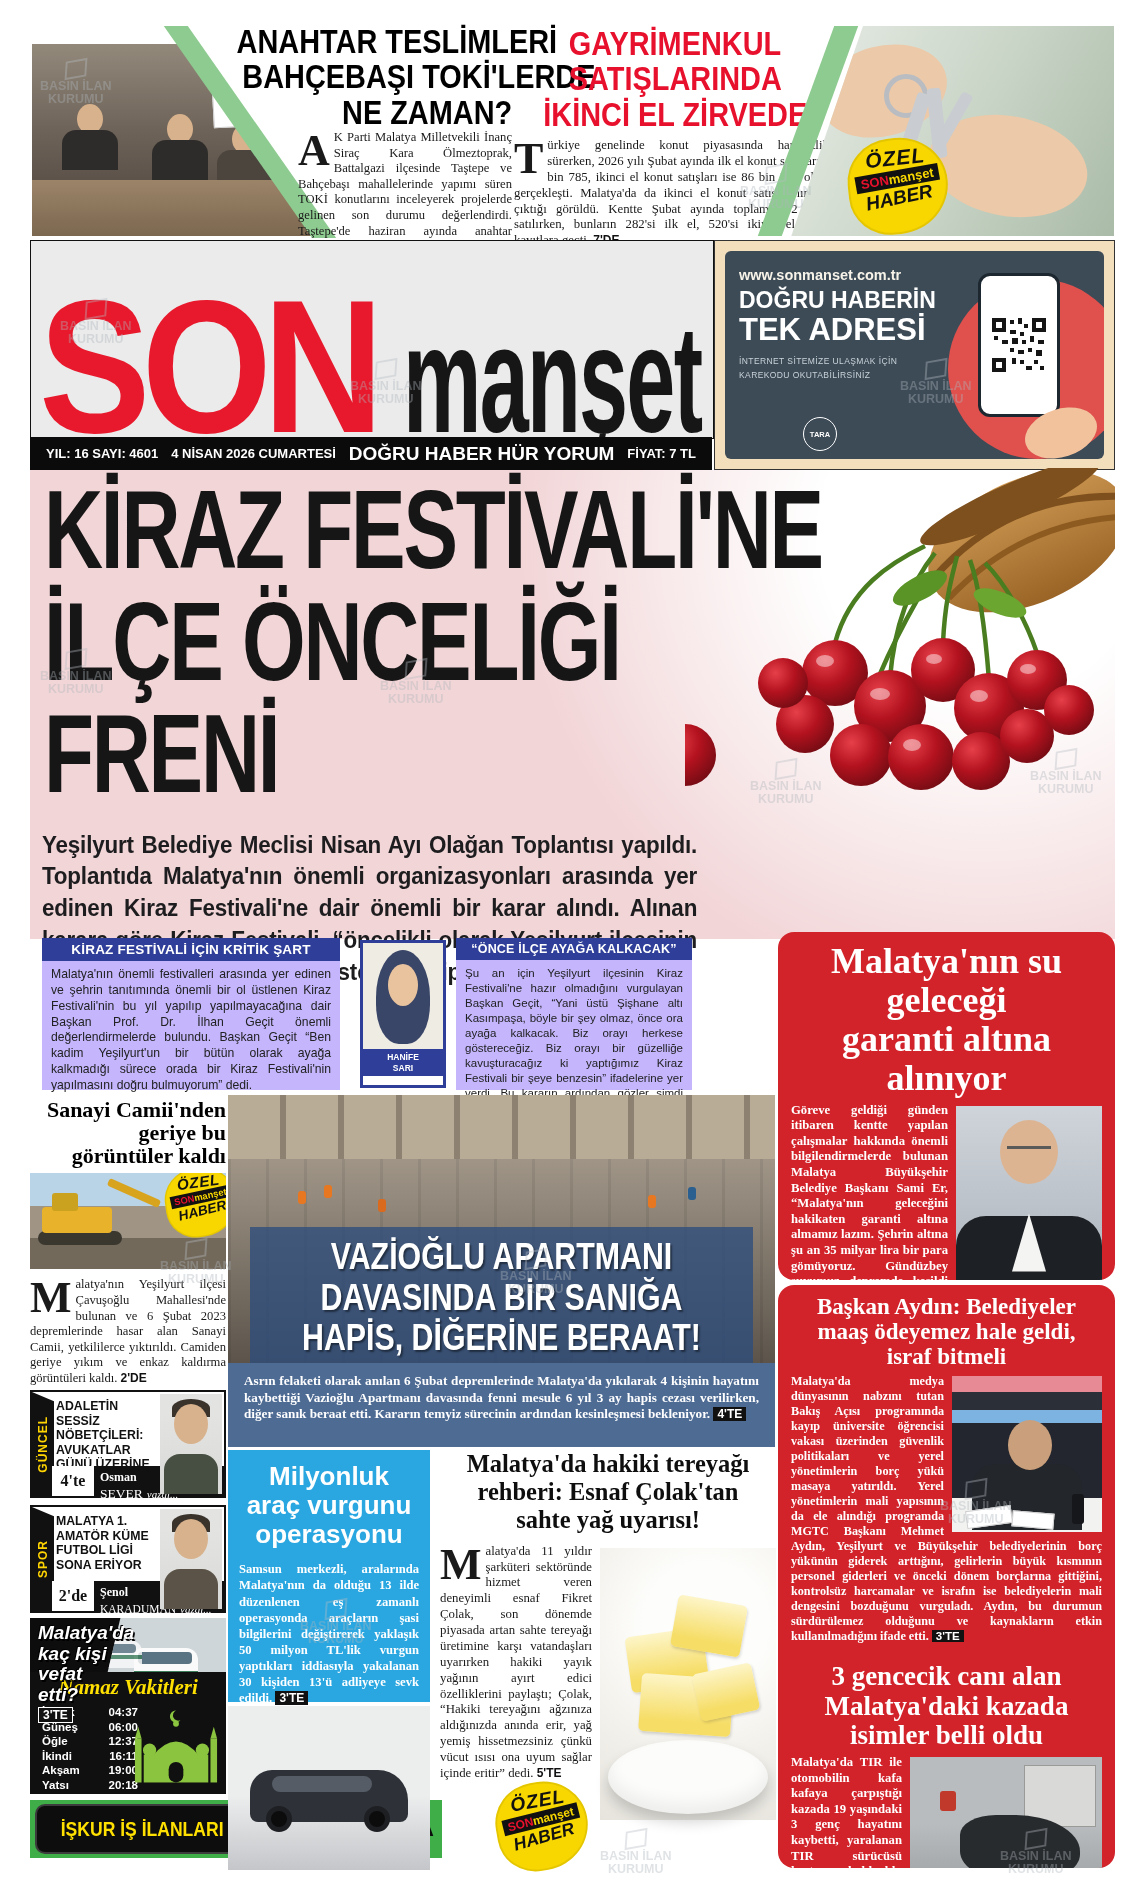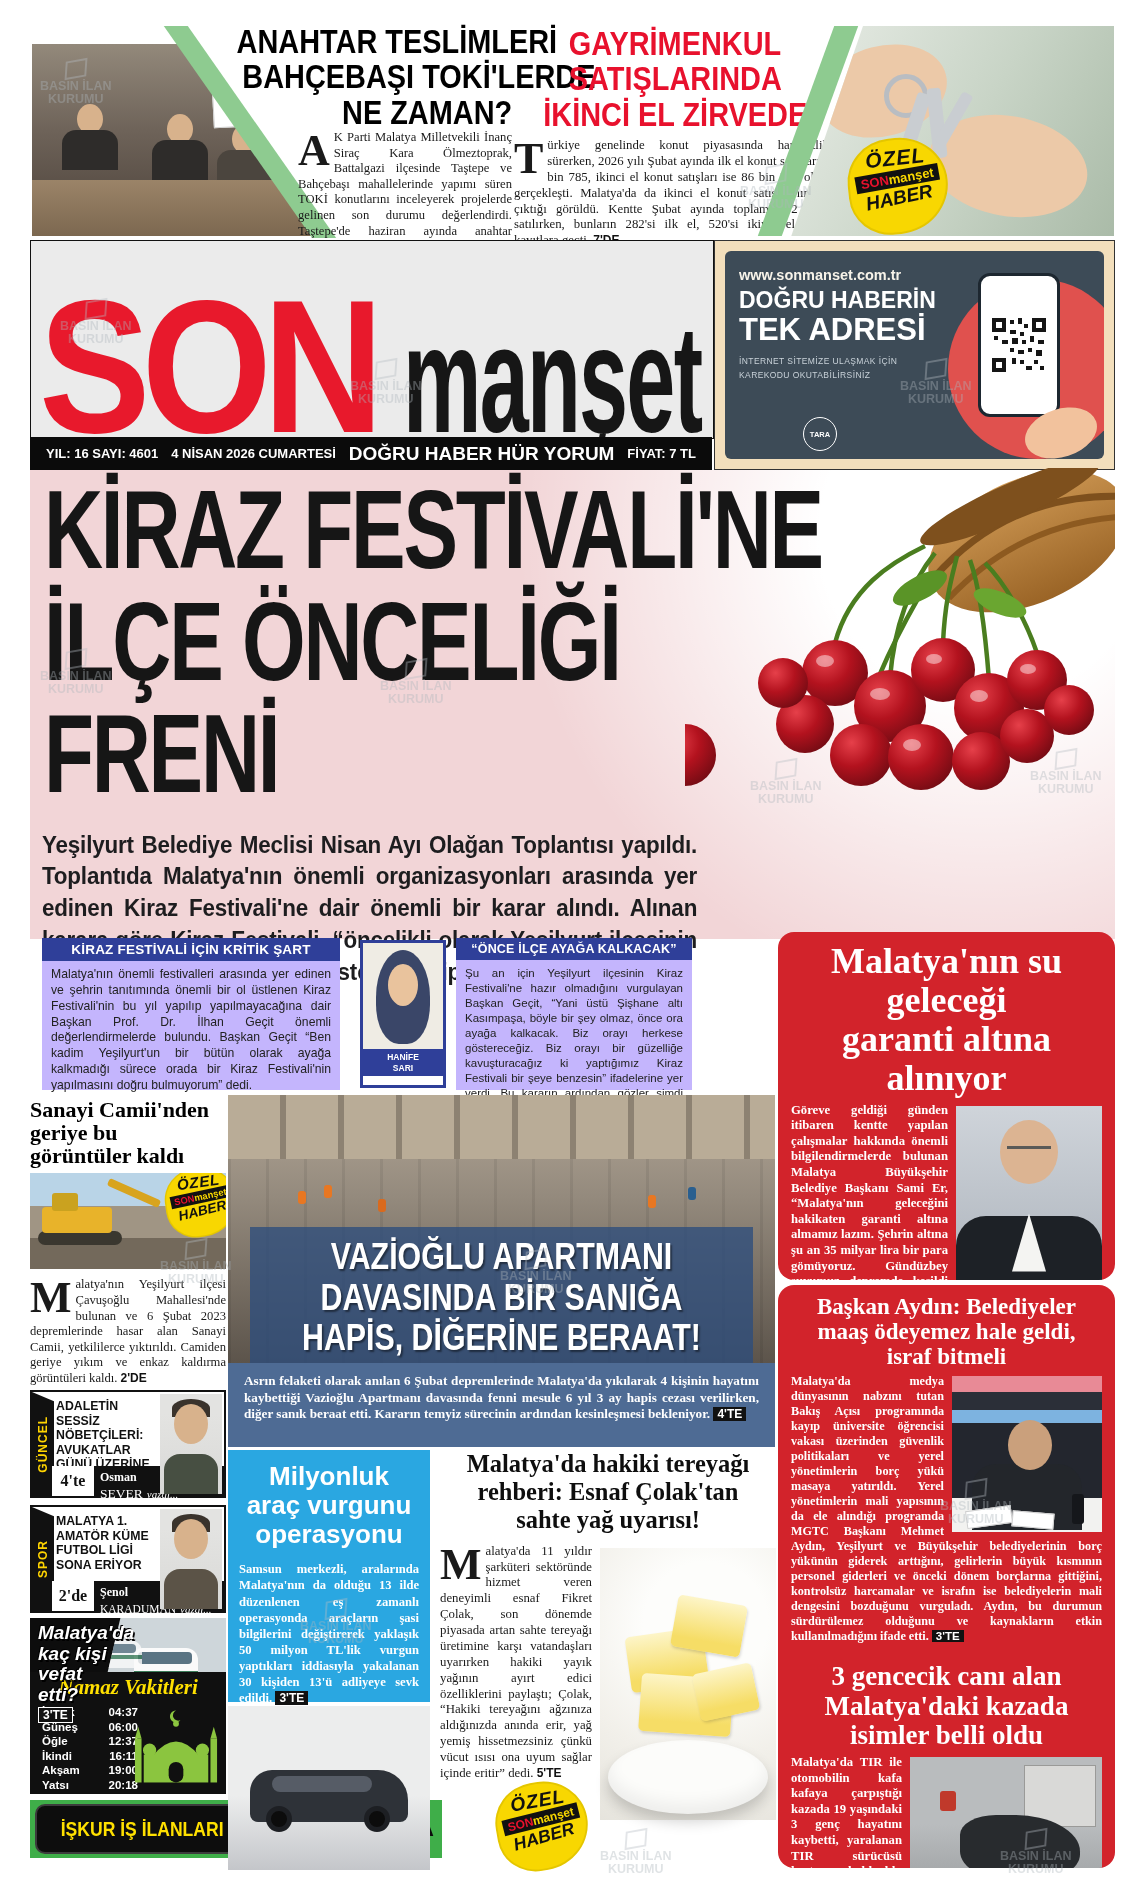--- a/index.html
+++ b/index.html
@@ -441,21 +441,21 @@
         <span class="samier-shirt"></span>
         <span class="samier-head"></span>
         <span style="position:absolute;left:50%;top:40px;transform:translateX(-50%);width:44px;height:3px;background:#5a5a58;"></span>
       </span>
       <span>Göreve geldiği günden itibaren kentte yapılan çalışmalar hakkında önemli bilgilendirmelerde bulunan Malatya Büyükşehir Belediye Başkanı Sami Er, “Malatya'nın geleceğini hakikaten garanti altına almamız lazım. Şehrin altına şu an 35 milyar lira bir para gömüyoruz. Gündüzbey suyumuz depremde kesildi bir kere. Her an kesilebilecek. Bizim havzada toplanarak kesintisiz gelebilecek bir kaynağımız yok. Alternatif su kaynağı Malatya'mıza bulduk. Fizibilitesi bitti, proje ihalesini yaptık. Battalgazi'den Fırat Havzası'ndan 3.5 milyara alternatif suyu getiriyoruz. Diğer taraftan Malatya'nın atık suları arıtılmadan kanala deşarj olmayacak. Temel hedefimiz Malatya'nın temiz sularının eskiden olduğu gibi temiz olarak kullanılması” dedi.</span>
       
     </p>
   </section>
 
   <section class="abs" style="left:30px;top:1098px;width:196px;">
-    <h2 class="hl serif" style="margin:0;font-size:22px;text-align:left;line-height:1.05;font-weight:700;">
+    <h2 class="hl serif" style="margin:0;font-size:22px;text-align:right;line-height:1.05;font-weight:700;">
       <span>Sanayi Camii'nden</span>
       <span>geriye bu</span>
       <span>görüntüler kaldı</span>
     </h2>
     <div class="ph ph-excv" style="position:relative;width:196px;height:96px;margin-top:6px;">
       <div class="excv-trk"></div>
       <div class="excv-body"></div>
       <div class="excv-cab"></div>
       <div class="excv-arm"></div>
       <div class="badge" style="right:-6px;top:-10px;left:auto;transform:rotate(-8deg) scale(.72);transform-origin:top right;">

